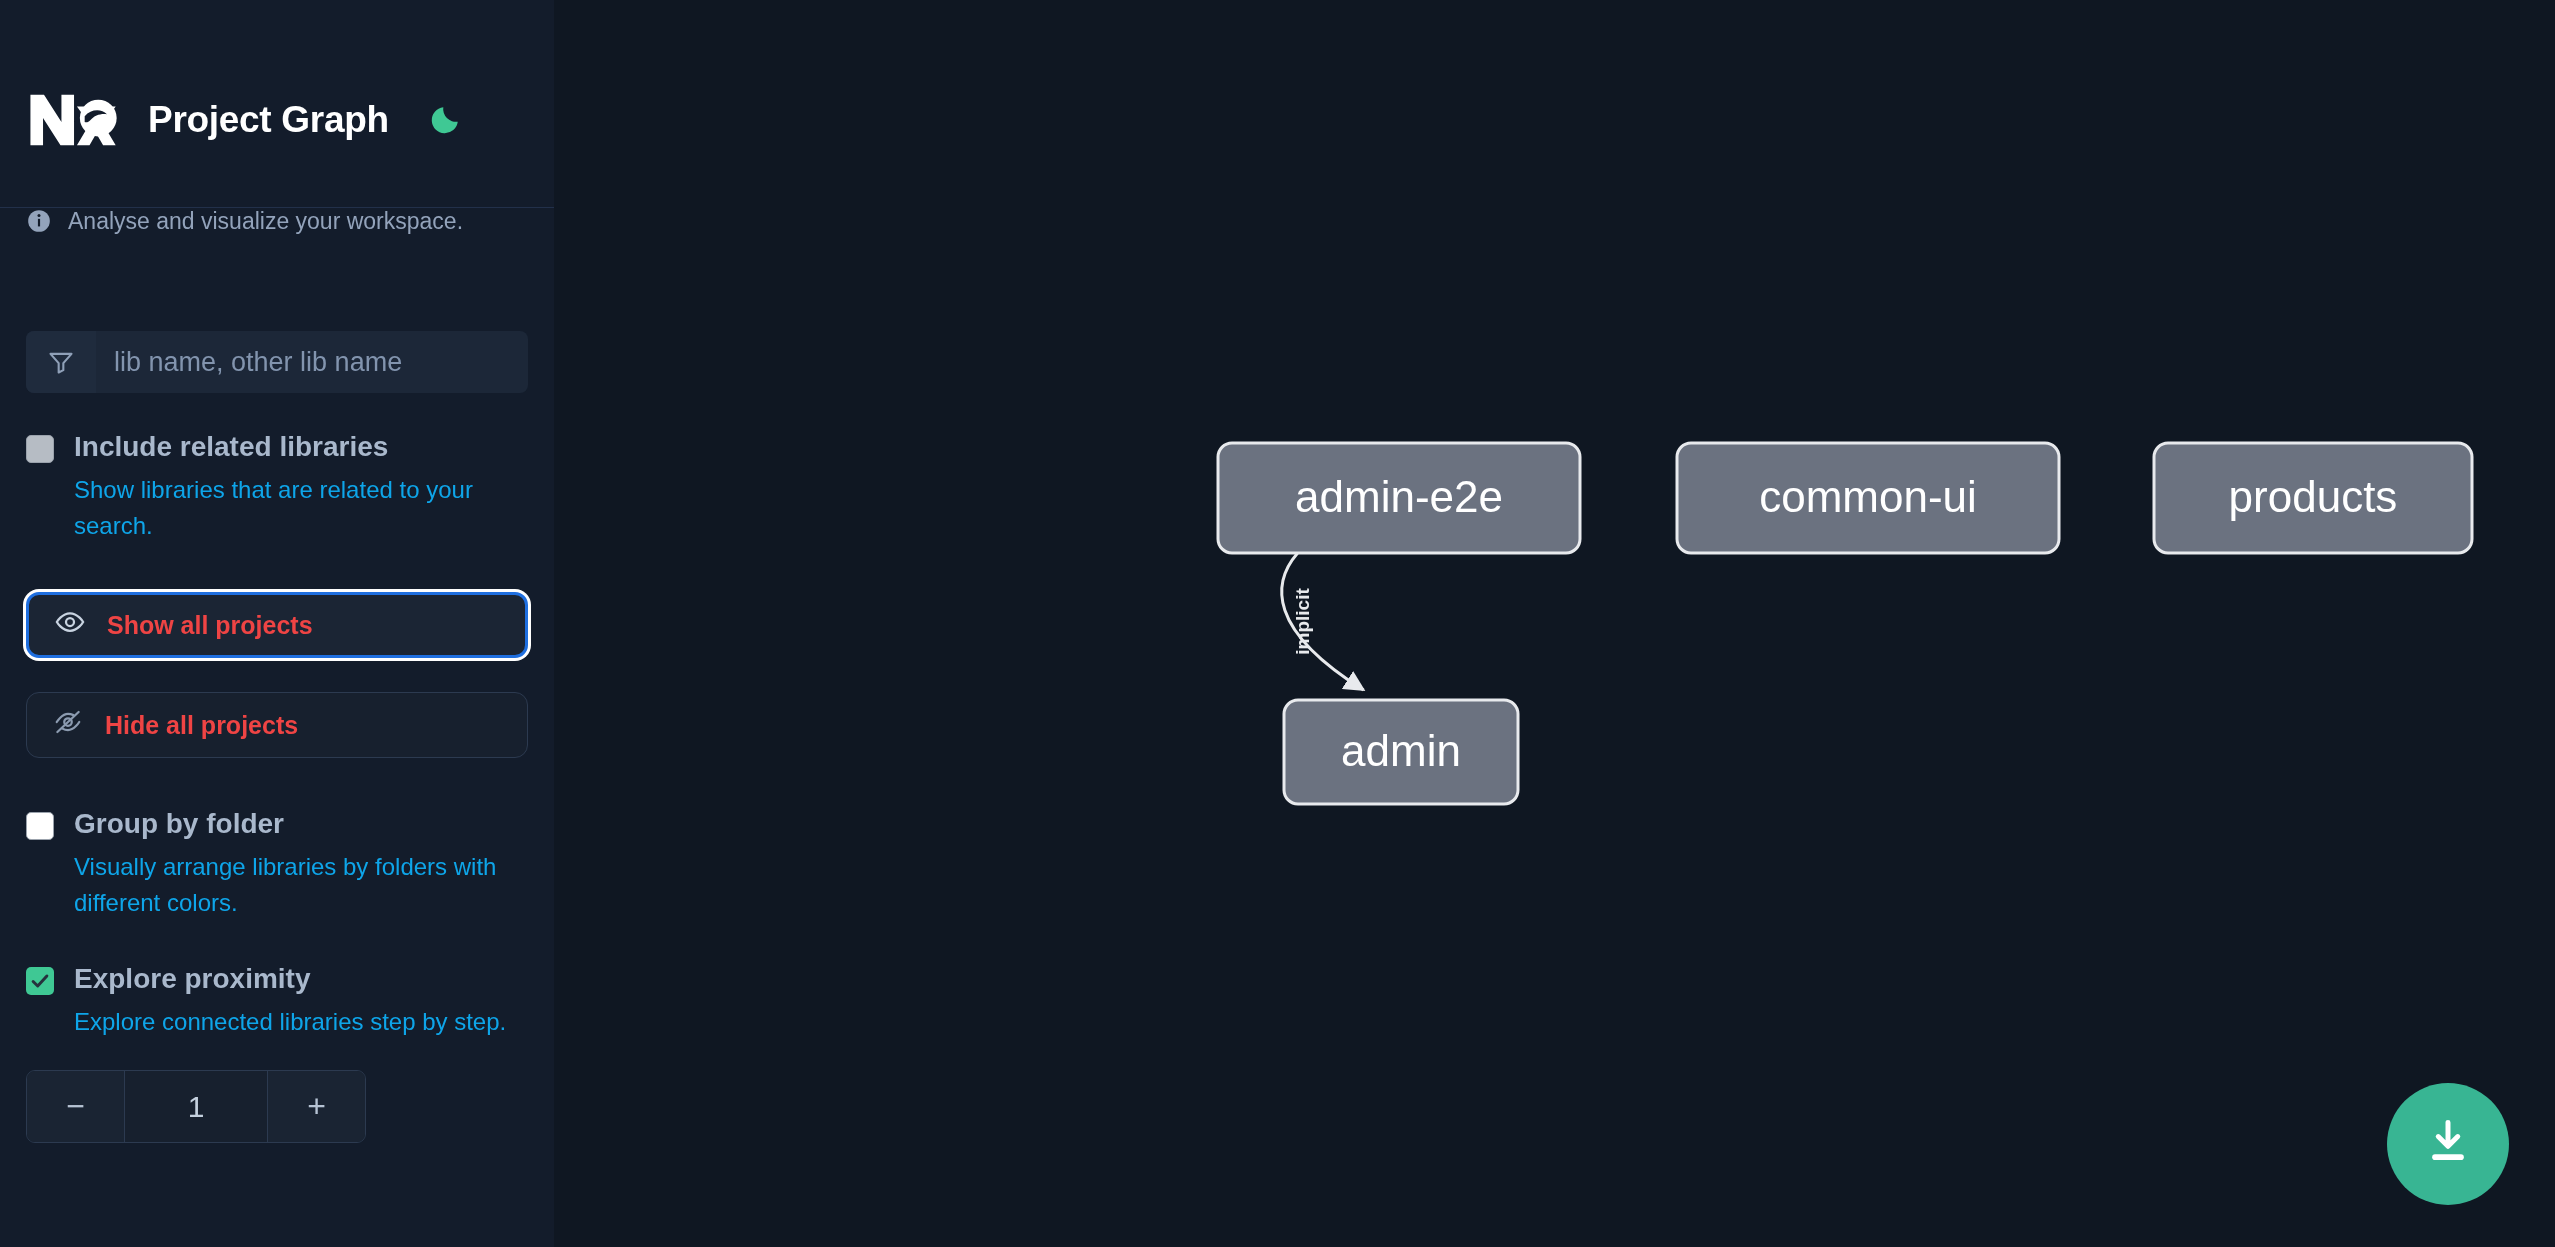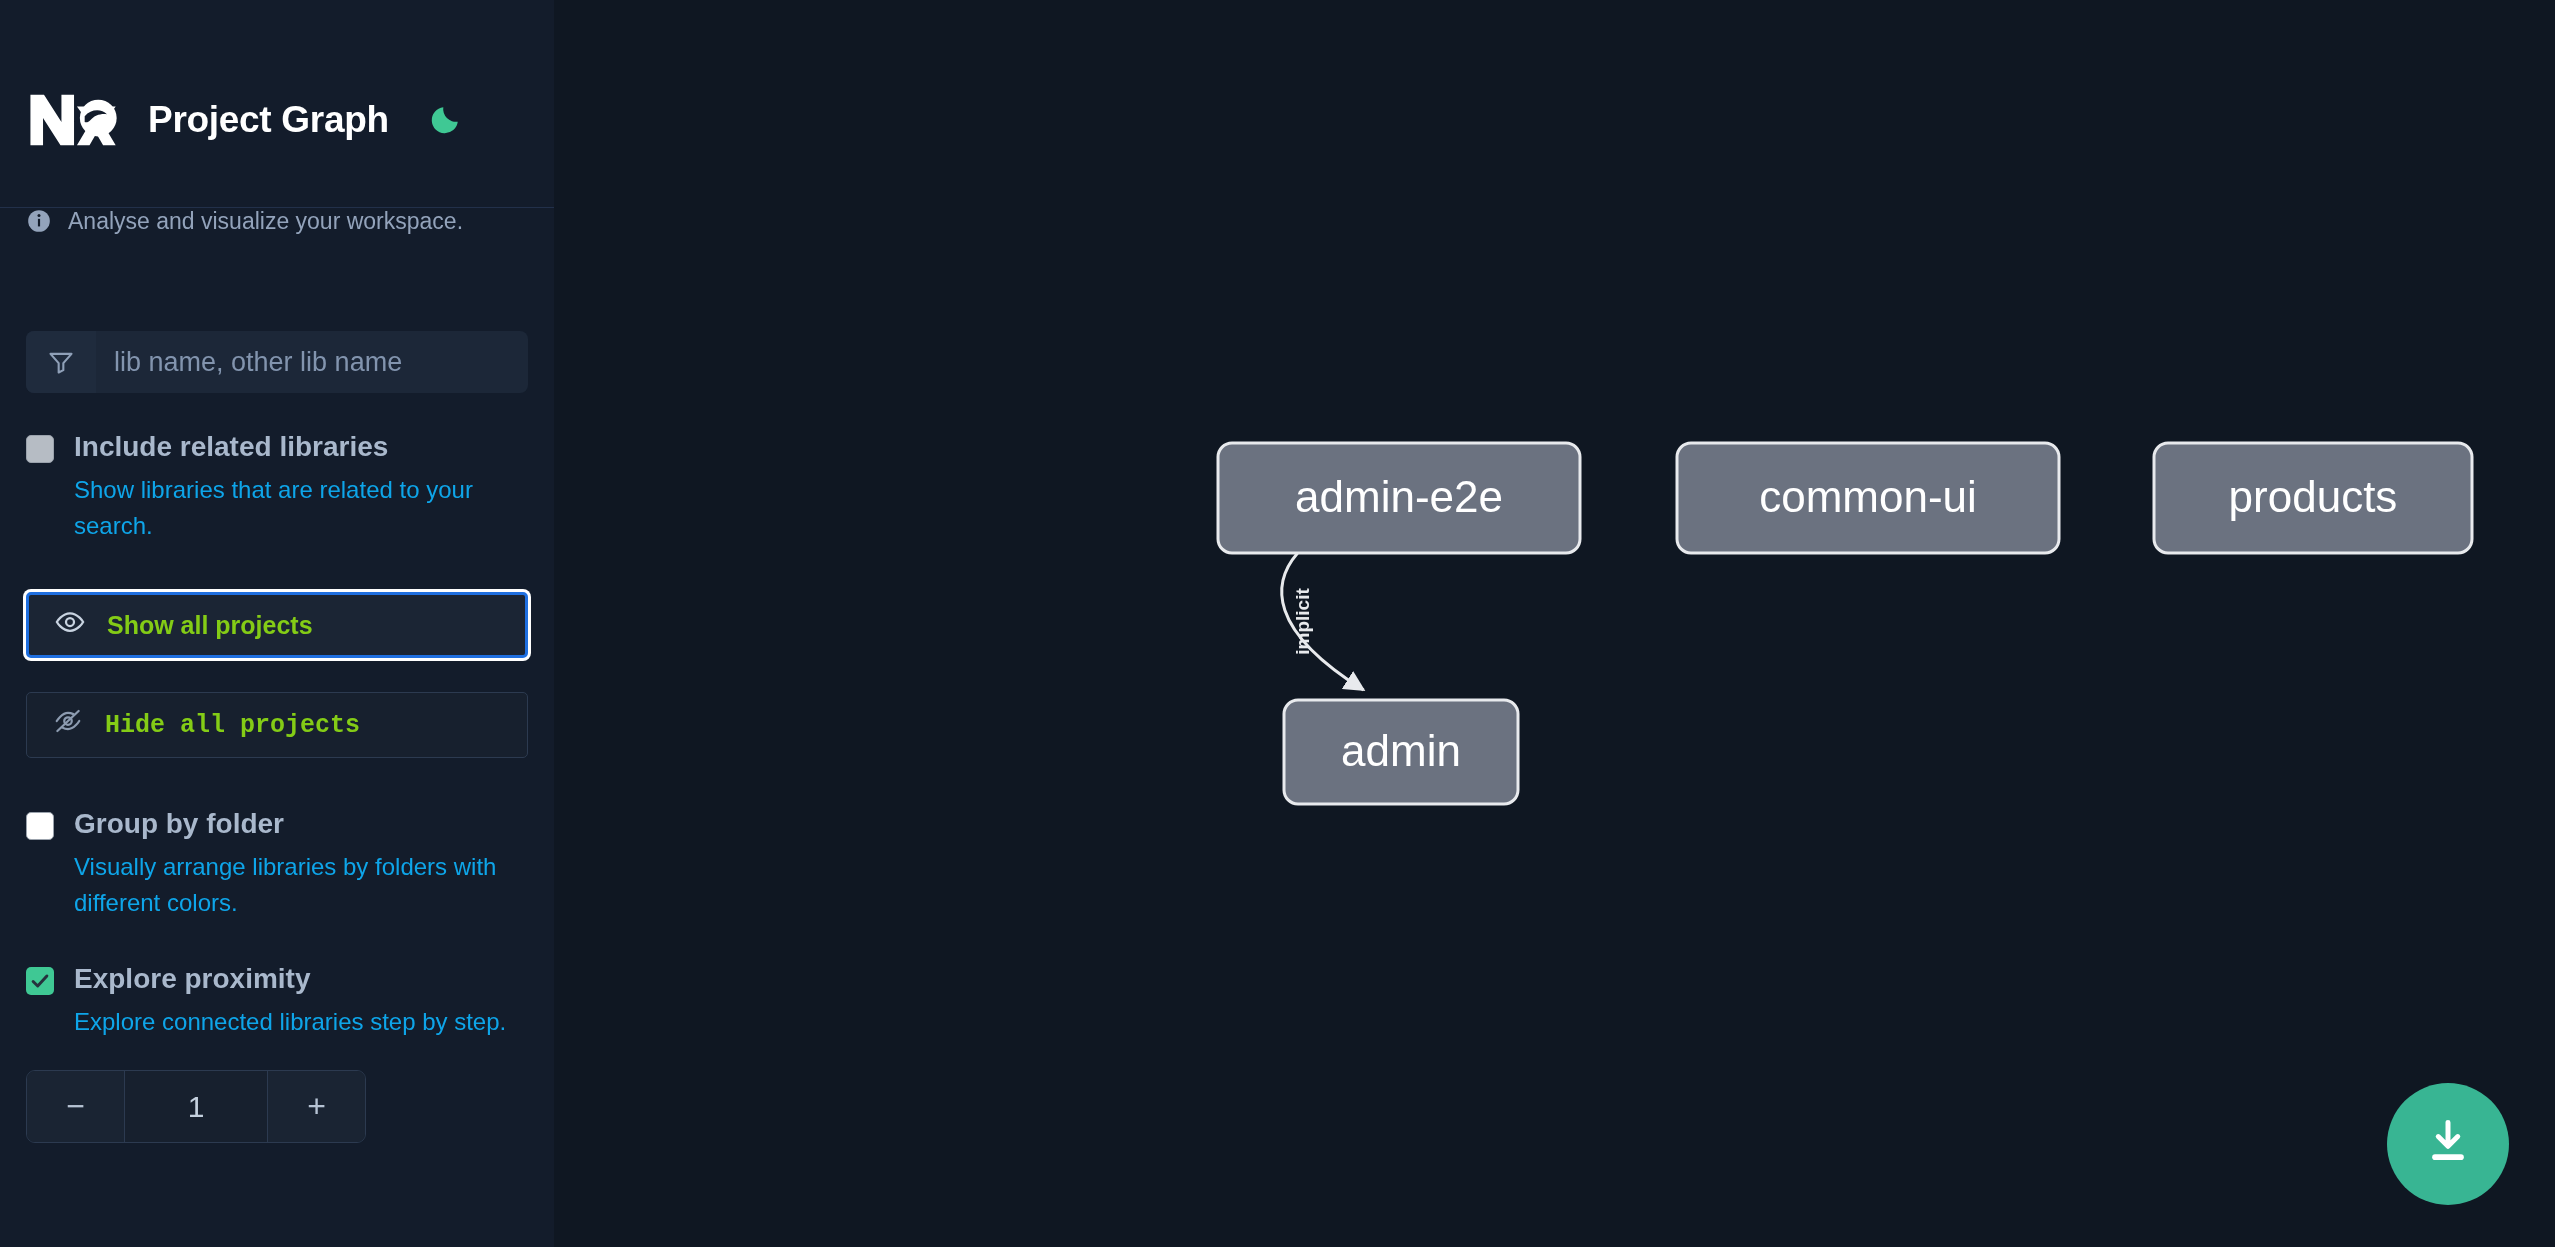--- a/index.html
+++ b/index.html
@@ -148,39 +148,38 @@
     margin-top: 8px;
     max-width: 470px;
   }
 
   .big-btn {
     display: flex;
     align-items: center;
     gap: 22px;
     height: 66px;
     padding: 8px 26px;
-    border-radius: 5px;
+    border-radius: 13px;
     background: #1b2troubles;
     background: #1b2534;
-    color: #84cc16;
+    color: #ef4444;
     font-size: 25px;
     font-weight: 700;
     margin-top: 40px;
   }
   .btn-show {
     background: #1b2534;
     border: 3px solid #1f6fe0;
     box-shadow: 0 0 0 3px #ffffff;
     margin-top: 48px;
   }
   .btn-hide {
     background: #17202e;
     border: 1px solid #2c3a50;
     margin-top: 34px;
-    font-family: Liberation Mono, monospace;
   }
 
   .stepper {
     display: flex;
     margin-top: 30px;
     border: 1px solid #2c3a50;
     border-radius: 9px;
     overflow: hidden;
     width: 340px;
     height: 73px;

